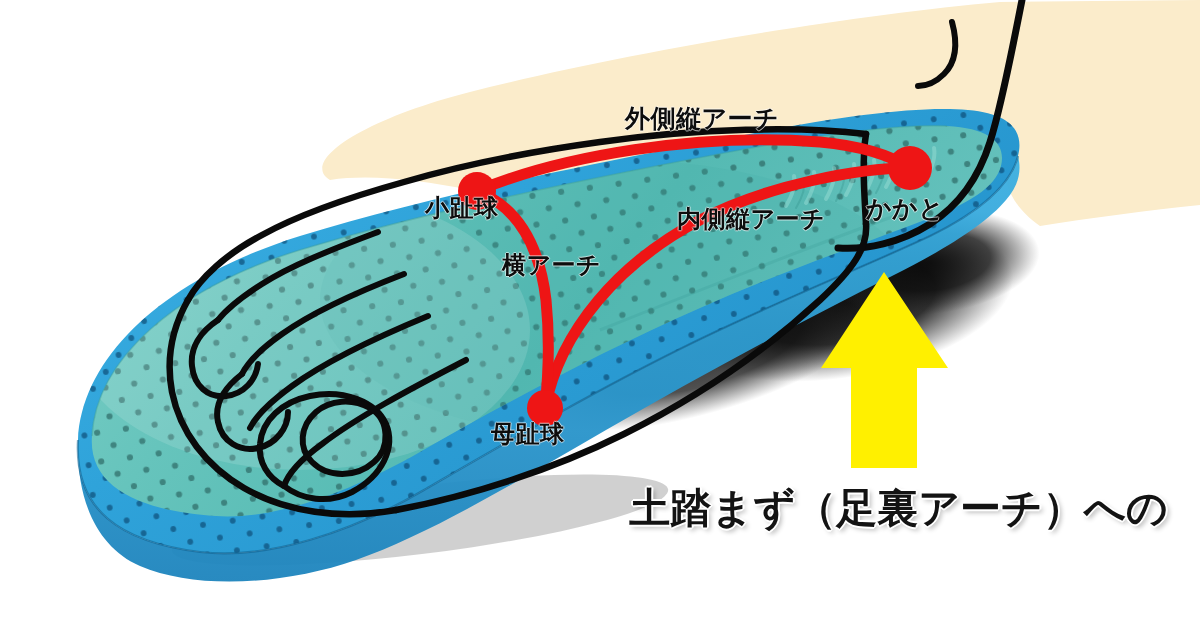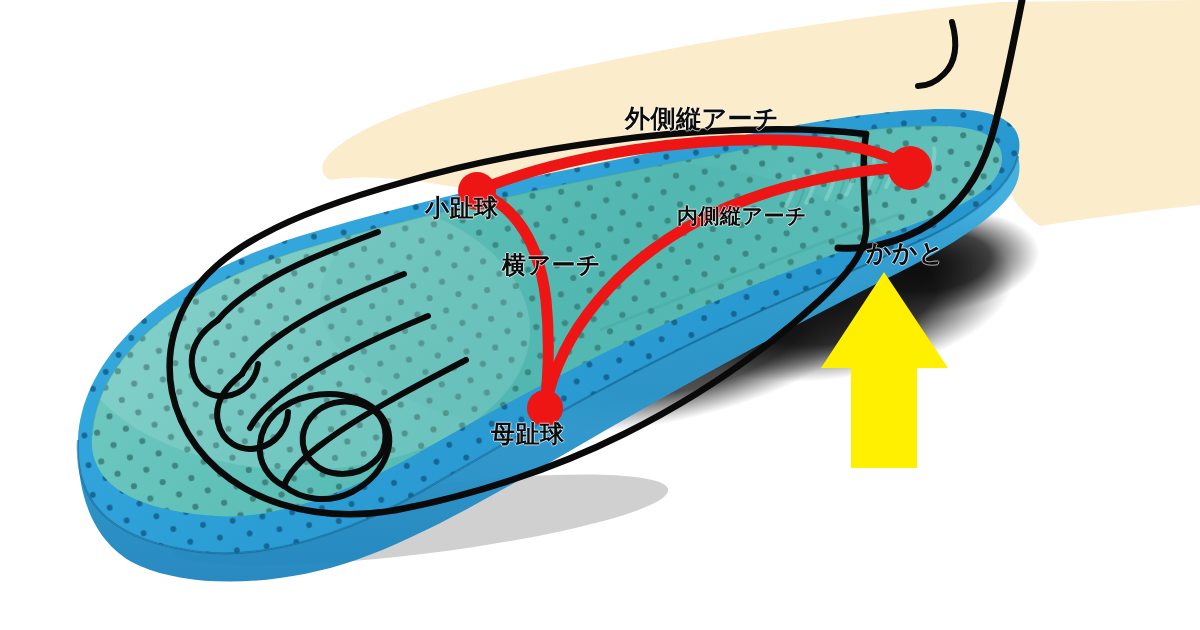--- a/index.html
+++ b/index.html
@@ -20,22 +20,22 @@
     letter-spacing:.5px;
     line-height:1;
     text-shadow:
        1px 0 0 rgba(255,255,255,.55),
       -1px 0 0 rgba(255,255,255,.55),
        0 1px 0 rgba(255,255,255,.55),
        0 -1px 0 rgba(255,255,255,.55);
   }
   .lbl-outer{left:625px;top:106px;font-size:25px;}
   .lbl-small{left:425px;top:196px;font-size:24px;text-align:right;}
-  .lbl-inner{left:677px;top:207px;font-size:21px;font-family:Liberation Mono, monospace;}
-  .lbl-heel {left:866px;top:196px;font-size:25px;margin-top:44px;}
+  .lbl-inner{left:677px;top:207px;font-size:24px;}
+  .lbl-heel {left:866px;top:196px;font-size:25px;}
   .lbl-trans{left:502px;top:253px;font-size:24px;}
   .lbl-big  {left:491px;top:422px;font-size:24px;}
 
   #caption{
     position:absolute;left:600px;top:480px;width:590px;
     text-align:right;
     font-family:"DejaVu Sans","Liberation Sans",sans-serif;
     font-weight:bold;
     font-size:41px;
     line-height:1.37;
@@ -271,15 +271,16 @@
   </svg>
 
   <div class="lbl lbl-outer">外側縦アーチ</div>
   <div class="lbl lbl-small">小趾球</div>
   <div class="lbl lbl-inner">内側縦アーチ</div>
   <div class="lbl lbl-heel">かかと</div>
   <div class="lbl lbl-trans">横アーチ</div>
   <div class="lbl lbl-big">母趾球</div>
 
   <div id="caption">
+    <span class="cl cl1">土踏まず（足裏アーチ）への</span>
   </div>
 
 </div>
 
 </body></html>

